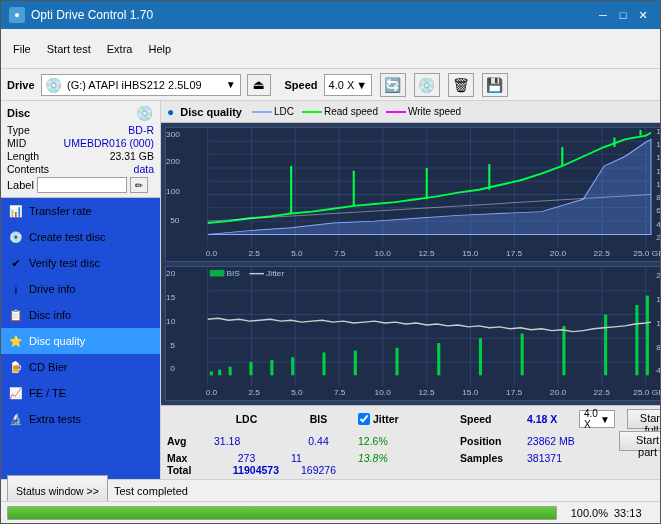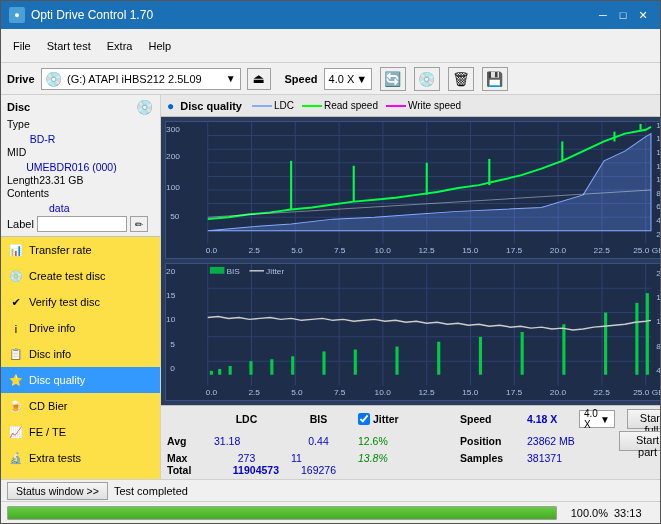--- a/index.html
+++ b/index.html
@@ -18,21 +18,21 @@
     }
     .titlebar-left { display: flex; align-items: center; gap: 6px; }
     .titlebar-icon { width: 16px; height: 16px; background: #4a9fd4; border-radius: 2px; display: flex; align-items: center; justify-content: center; font-size: 9px; color: white; }
     .titlebar-title { font-size: 12px; }
     .titlebar-controls { display: flex; gap: 2px; }
     .titlebar-btn { width: 18px; height: 16px; background: transparent; border: none; color: white; cursor: pointer; font-size: 11px; display: flex; align-items: center; justify-content: center; }
 
     
     .menubar {
       background: #f0f0f0;
-      height: 34px;
+      height: 40px;
       display: flex;
       align-items: center;
       padding: 0 4px;
       border-bottom: 1px solid #d0d0d0;
     }
     .menubar-item {
       padding: 2px 8px;
       cursor: pointer;
       font-size: 11px;
       color: #000;
@@ -88,43 +88,43 @@
       cursor: pointer;
       display: flex; align-items: center; justify-content: center;
       font-size: 14px;
       margin-left: 2px;
     }
 
     
     .sidebar {
       width: 160px;
       min-width: 160px;
-      background: #fde047;
+      background: #1d4ed8;
       border-right: 1px solid #d0d0d0;
       display: flex;
       flex-direction: column;
     }
 
     
     .disc-panel {
       background: #f0f0f0;
       border-bottom: 1px solid #c0c0c0;
       padding: 4px 6px;
     }
     .disc-panel-header {
       display: flex;
       align-items: center;
       justify-content: space-between;
       margin-bottom: 3px;
     }
     .disc-panel-title { font-weight: bold; font-size: 11px; }
     .disc-icon { font-size: 14px; color: #555; }
-    .disc-row { display: flex; margin-bottom: 1px; font-size: 10.5px; }
+    .disc-row { display: flex; justify-content: space-between; margin-bottom: 1px; font-size: 10.5px; }
     .disc-key { color: #000; }
-    .disc-val { color: #0000cc; font-size: 10.5px; margin-top: 15px; }
+    .disc-val { color: #0000cc; font-size: 10.5px; }
     .disc-val-black { color: #000; font-size: 10.5px; }
     .label-row { display: flex; align-items: center; gap: 3px; margin-top: 2px; }
     .label-input { border: 1px solid #a0a0a0; height: 16px; width: 90px; font-size: 10px; padding: 0 2px; }
 
     
     .nav-items { flex: 1; }
     .nav-item {
       height: 26px;
       display: flex;
       align-items: center;
@@ -216,21 +216,21 @@
       align-items: center;
       padding: 0 6px;
       gap: 6px;
     }
     .status-btn {
       background: linear-gradient(to bottom, #f5f5f5, #e0e0e0);
       border: 1px solid #a0a0a0;
       padding: 1px 8px;
       font-size: 10.5px;
       cursor: pointer;
-      height: 18px;
+      height: 31px;
     }
     .status-text { font-size: 11px; flex: 1; }
 
     
     .progressbar-container {
       height: 22px;
       background: #f0f0f0;
       border-top: 1px solid #d0d0d0;
       display: flex;
       align-items: center;

